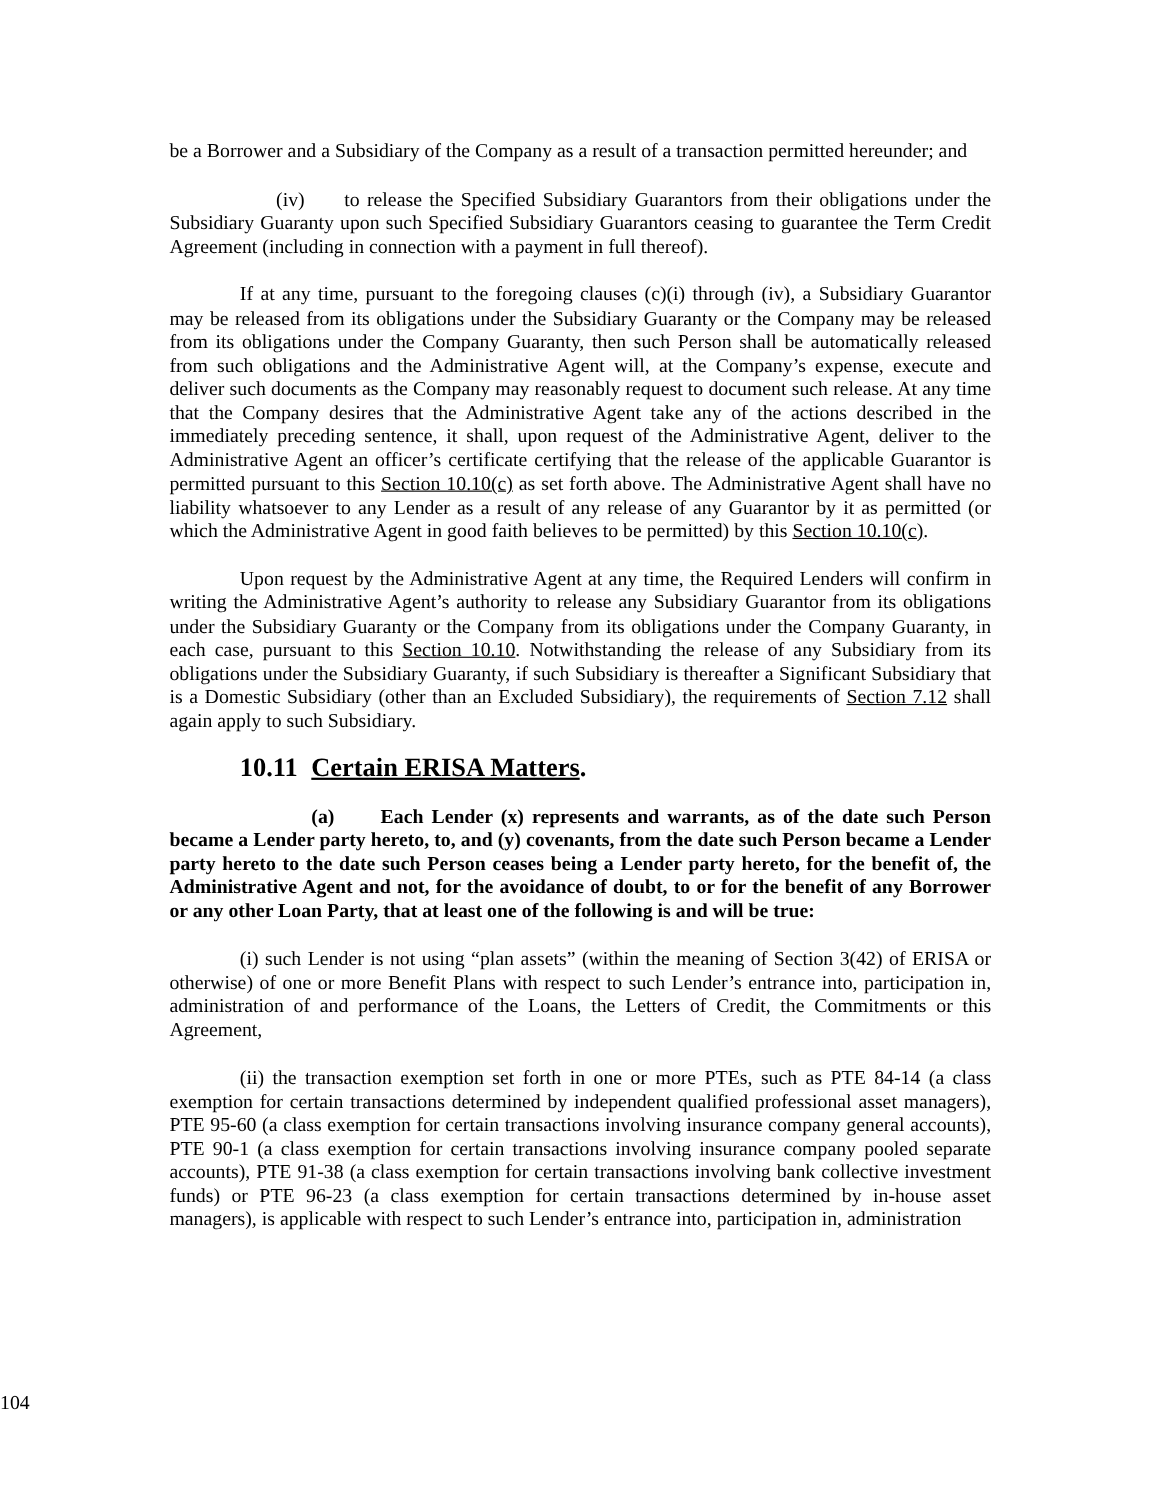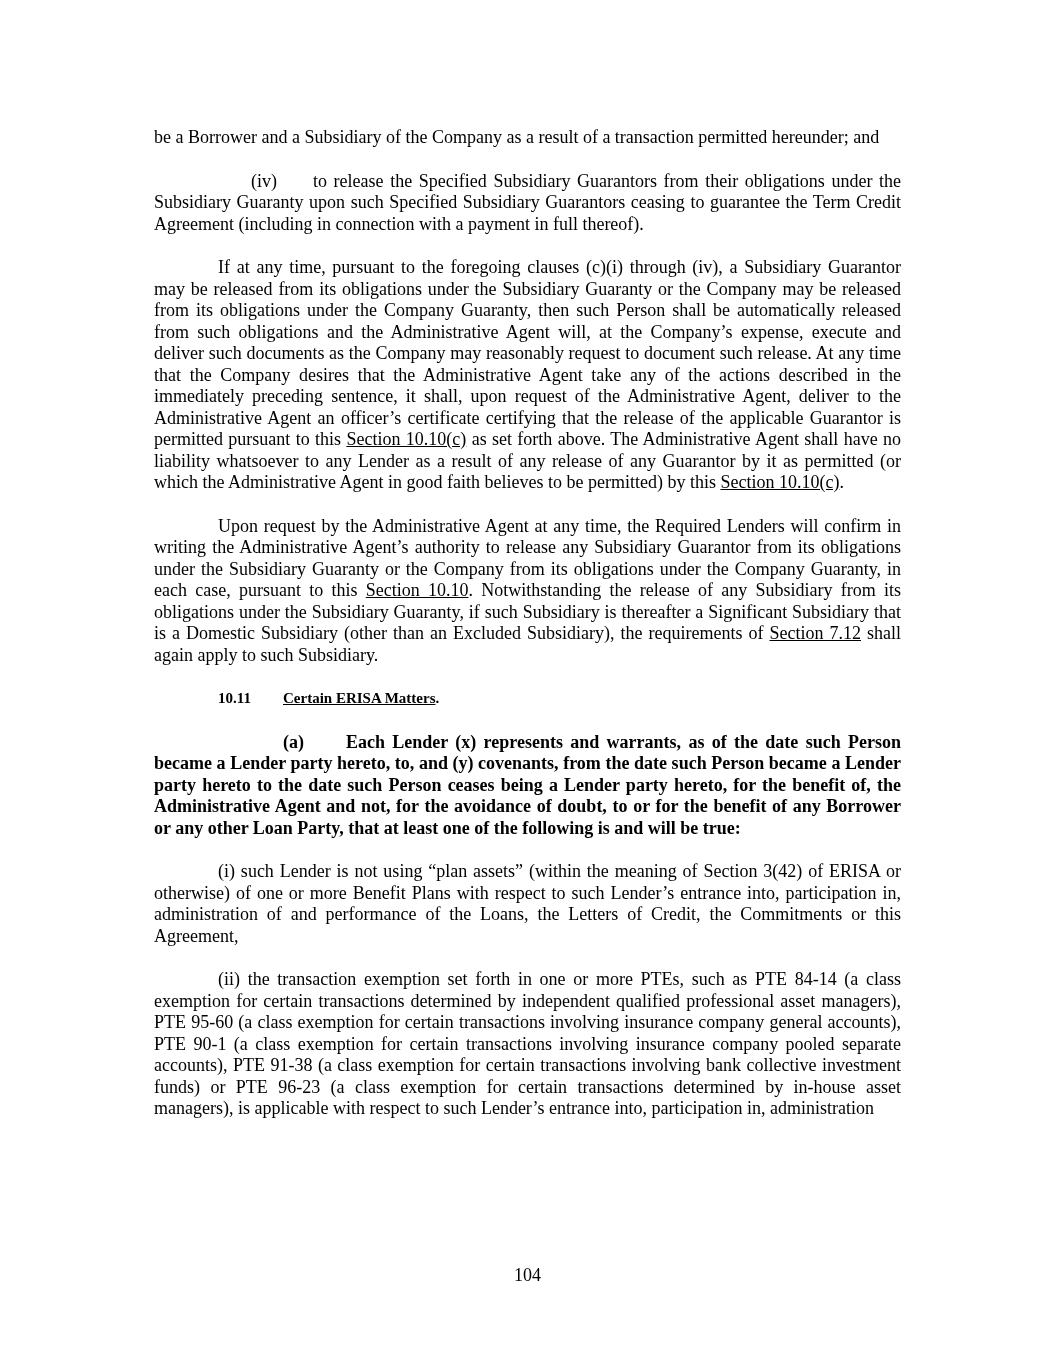--- a/index.html
+++ b/index.html
@@ -19,33 +19,32 @@
   }
   .page p { margin: 0 0 22px 0; text-align: justify; }
   .block-indent { margin-left: 64px; }
   .ti-64  { text-indent: 64px; }
   .ti-129 { text-indent: 129px; font-weight: bold; }
   .left   { text-align: right; }
   .u { text-decoration: underline; }
   .label-iv { display: inline-block; width: 62px; text-indent: 0; margin-left: 33px; }
   .label-a  { display: inline-block; width: 63px; text-indent: 0; }
   .heading {
-    font-size: 15px;
+    font-size: 24px;
     line-height: 21.5px;
     font-weight: bold;
     margin: 0 0 22px 64px;
     text-align: left;
   }
   .h-num { display: inline-block; width: 65px; }
   .page-number {
     position: absolute;
     left: 0;
     right: 0;
     bottom: 62px;
-    text-align: center;
   }
 </style>
 </head>
 <body>
 
 <div class="page">
 
   <p class="block-indent">be a Borrower and a Subsidiary of the Company as a result of a transaction permitted hereunder; and</p>
 
   <p class="block-indent ti-64"><span class="label-iv">(iv)</span><span>to release the Specified Subsidiary Guarantors from their obligations under the Subsidiary Guaranty upon such Specified Subsidiary Guarantors ceasing to guarantee the Term Credit Agreement (including in connection with a payment in full thereof).</span></p>

